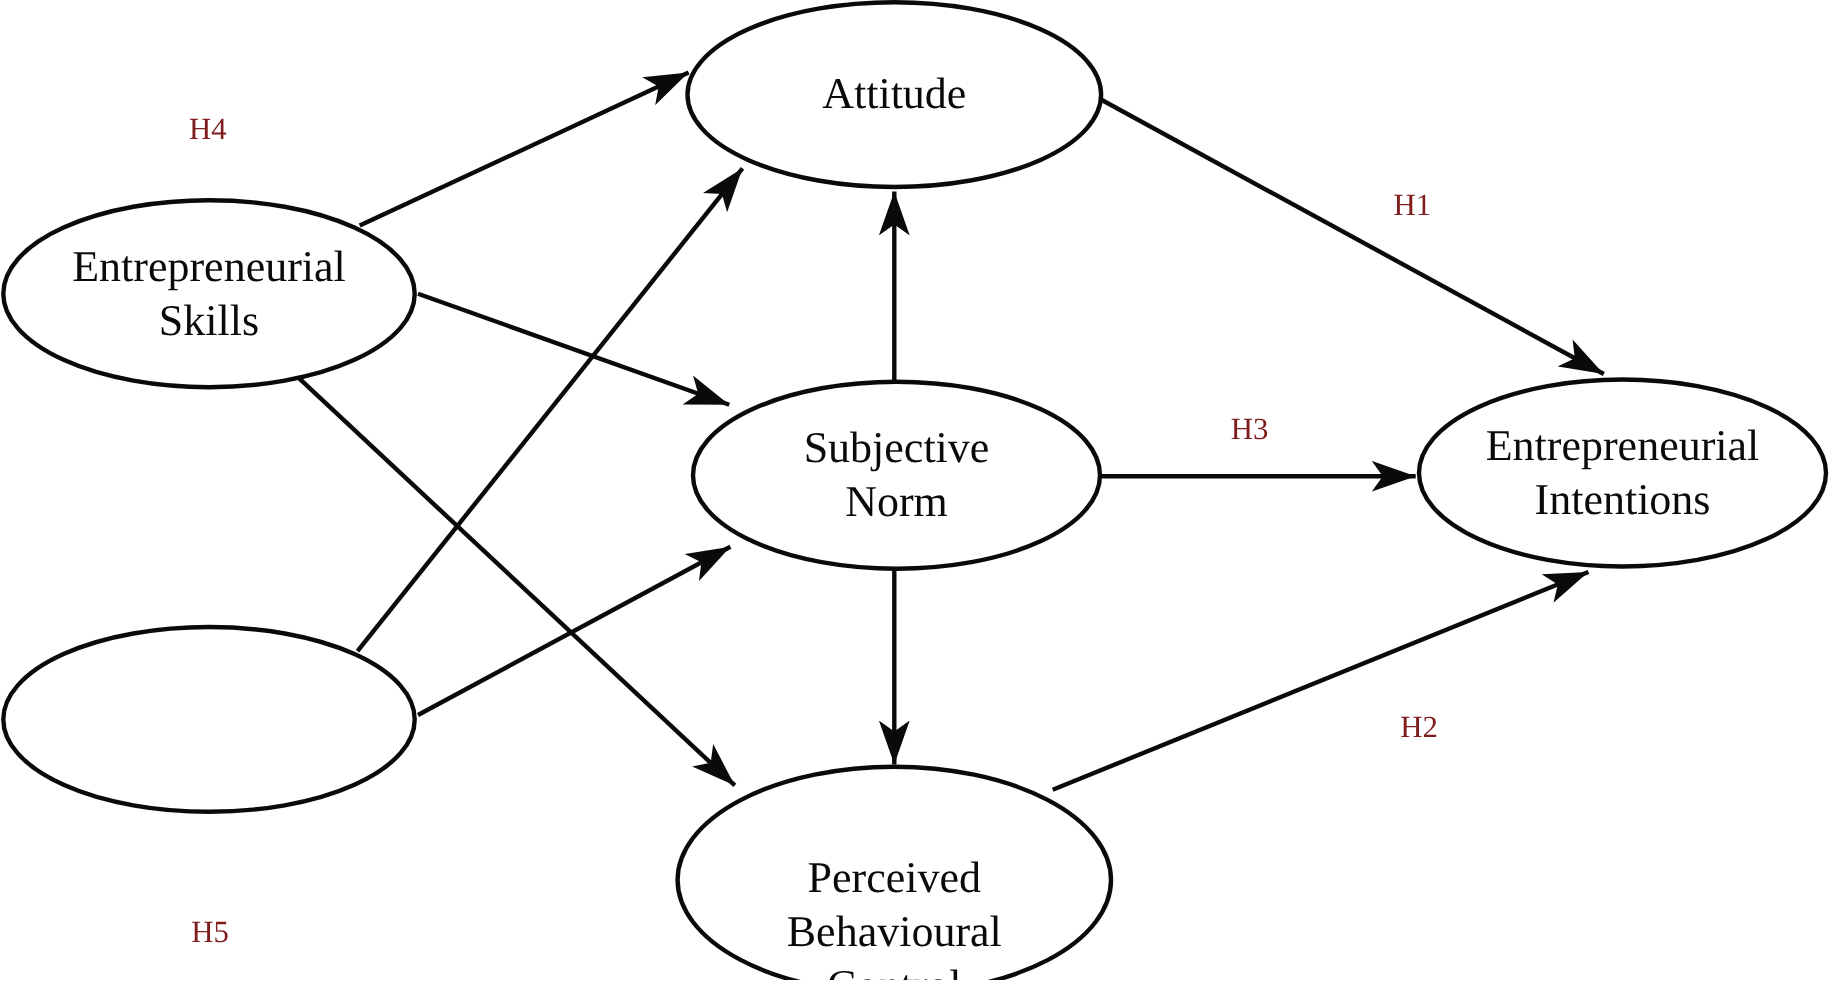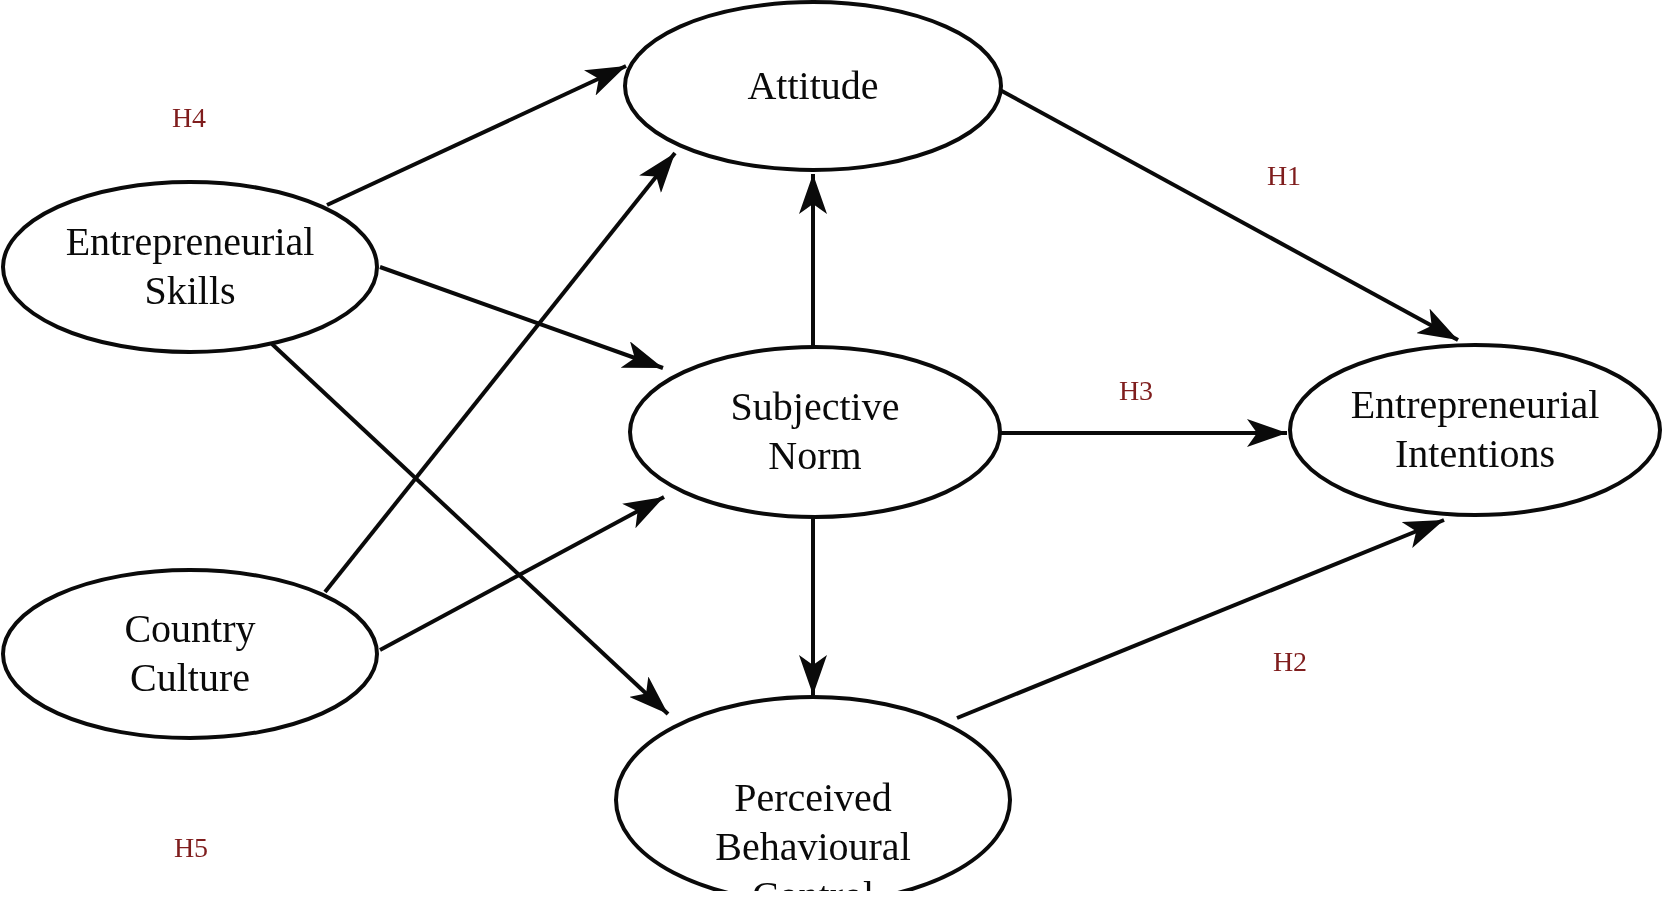--- a/index.html
+++ b/index.html
@@ -83,27 +83,25 @@
         <line x1="1000" y1="433" x2="1287" y2="433" class="edge-line" marker-end="url(#arrowhead)"></line>
         <line x1="957" y1="718" x2="1444" y2="520" class="edge-line" marker-end="url(#arrowhead)"></line>
       </g>
   </svg>
 
   <div class="node-label" style="left: 813px; top: 86px;">Attitude</div>
   <div class="node-label" style="left: 190px; top: 267px;">Entrepreneurial
 Skills</div>
   <div class="node-label" style="left: 815px; top: 432px; text-align: center;">Subjective
 Norm</div>
-  <div class="node-label" style="left: 190px; top: 654px;">Country
-Culture</div>
   <div class="node-label" style="left: 813px; top: 847px;">Perceived
 Behavioural
 Control</div>
   <div class="node-label" style="left: 1475px; top: 430px;">Entrepreneurial
 Intentions</div>
 
-  <div class="hyp-label" style="left: 1284px; top: 176px;">H1</div>
+  <div class="hyp-label" style="left: 1284px; top: 187px;">H1</div>
   <div class="hyp-label" style="left: 1259px; top: 662px; margin-left: 31px;">H2</div>
   <div class="hyp-label" style="left: 1136px; top: 391px;">H3</div>
   <div class="hyp-label" style="left: 189px; top: 118px;">H4</div>
   <div class="hyp-label" style="left: 191px; top: 848px;">H5</div>
 
 </div>
 
 </body></html>

